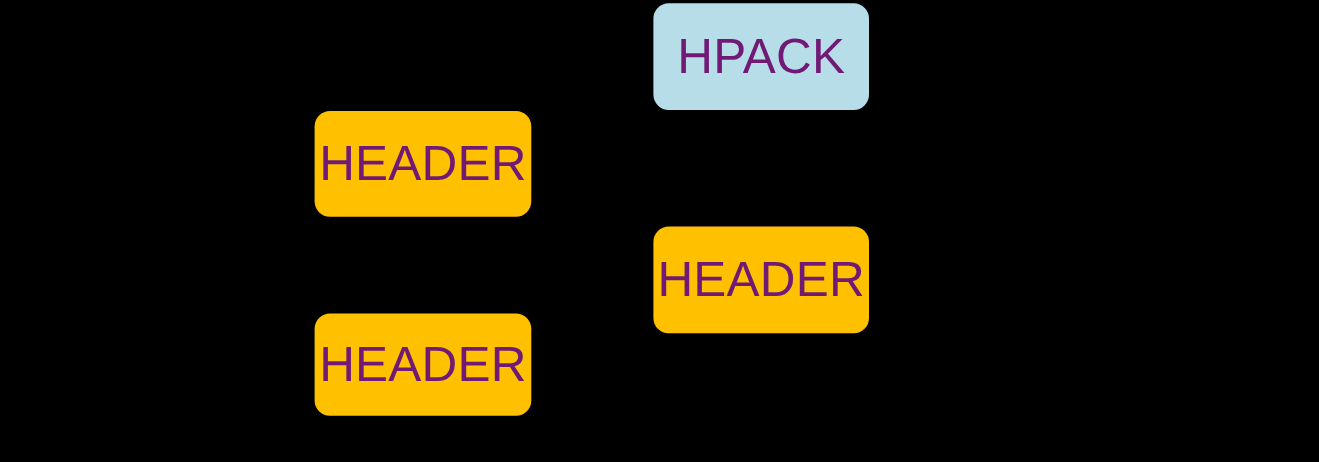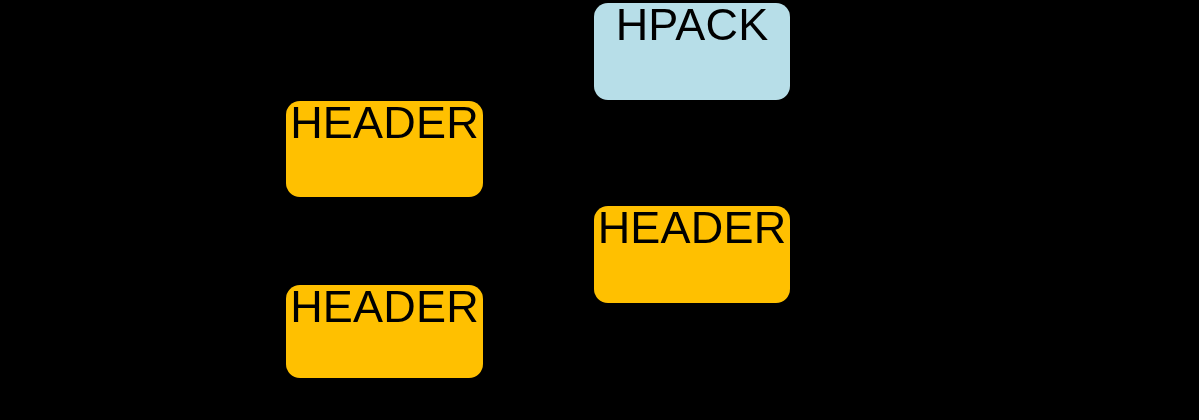--- a/index.html
+++ b/index.html
@@ -11,25 +11,25 @@
     position: relative;
     width: 1199px;
     height: 420px;
     background: #000000;
     overflow: hidden;
     font-family: "Liberation Sans", "DejaVu Sans", sans-serif;
   }
   .node {
     position: absolute;
     display: flex;
-    align-items: flex-start;
+    align-items: center;
     justify-content: center;
     box-sizing: border-box;
     border-radius: 14px;
-    color: #000000;
+    color: #701a75;
     font-size: 45px;
     font-weight: 300;
     letter-spacing: 0.2px;
     line-height: 1;
     white-space: nowrap;
     user-select: none;
   }
   .node-label {
     display: block;
     transform: translateY(-1px);

